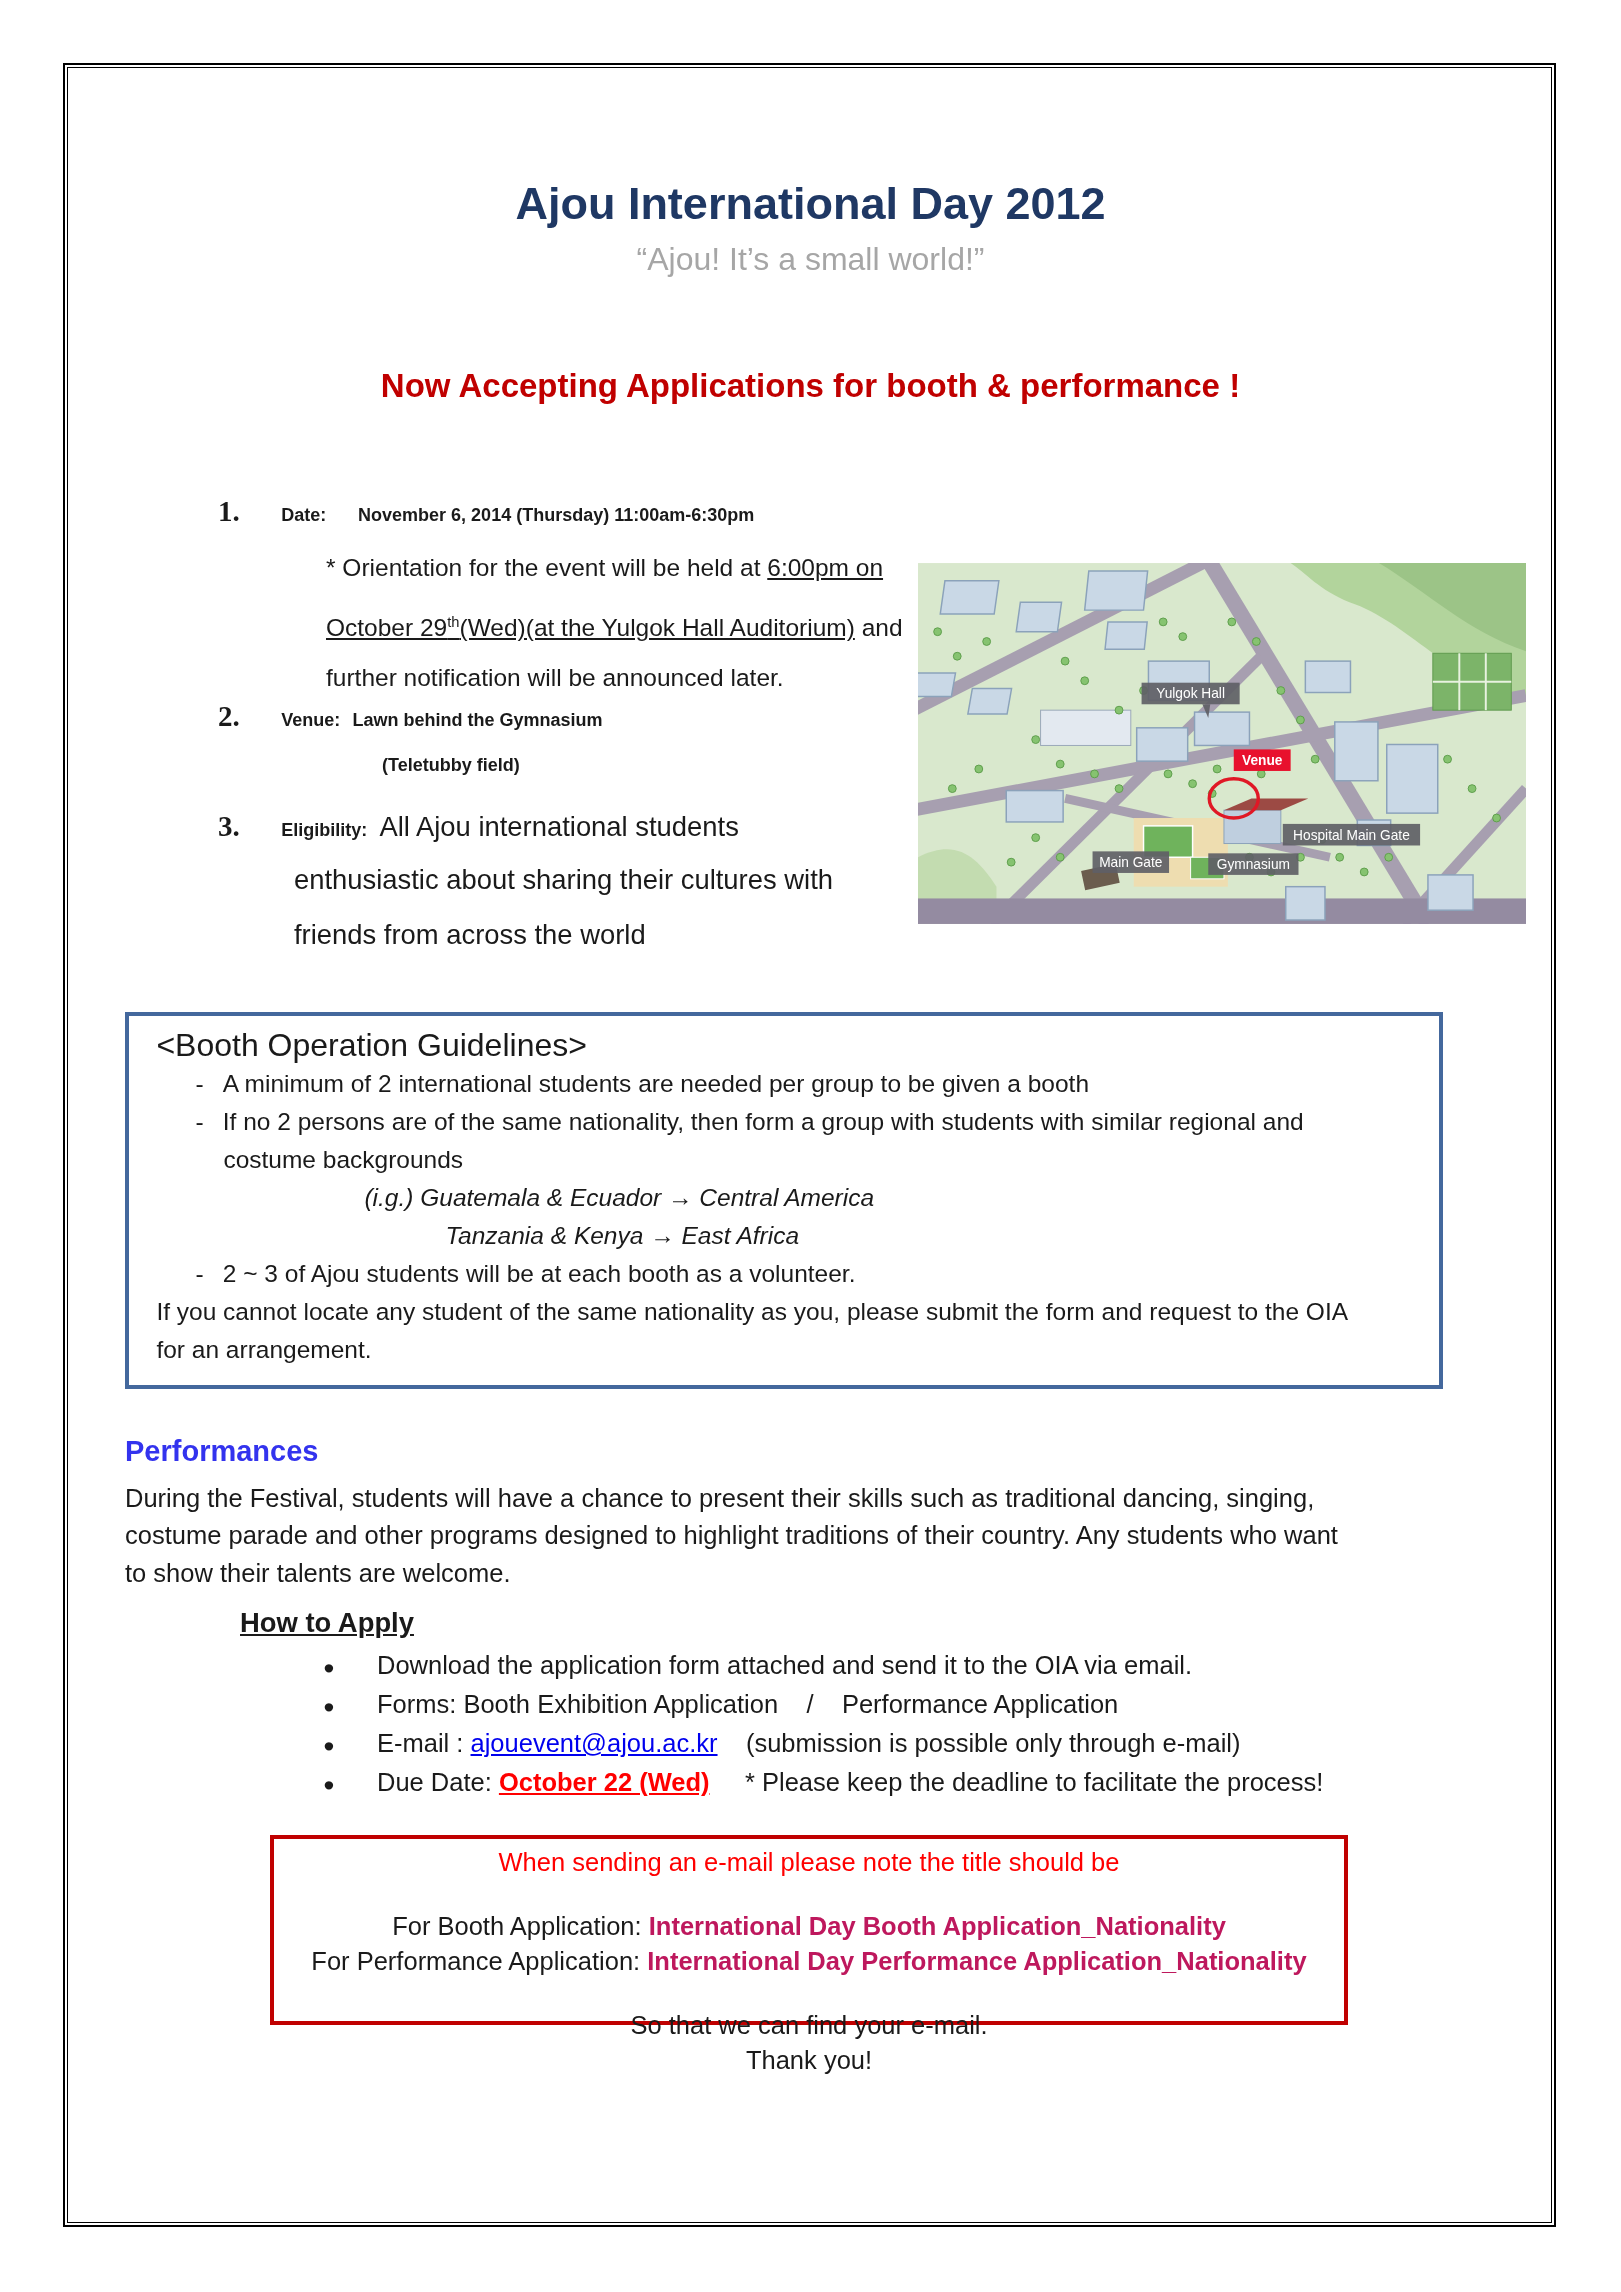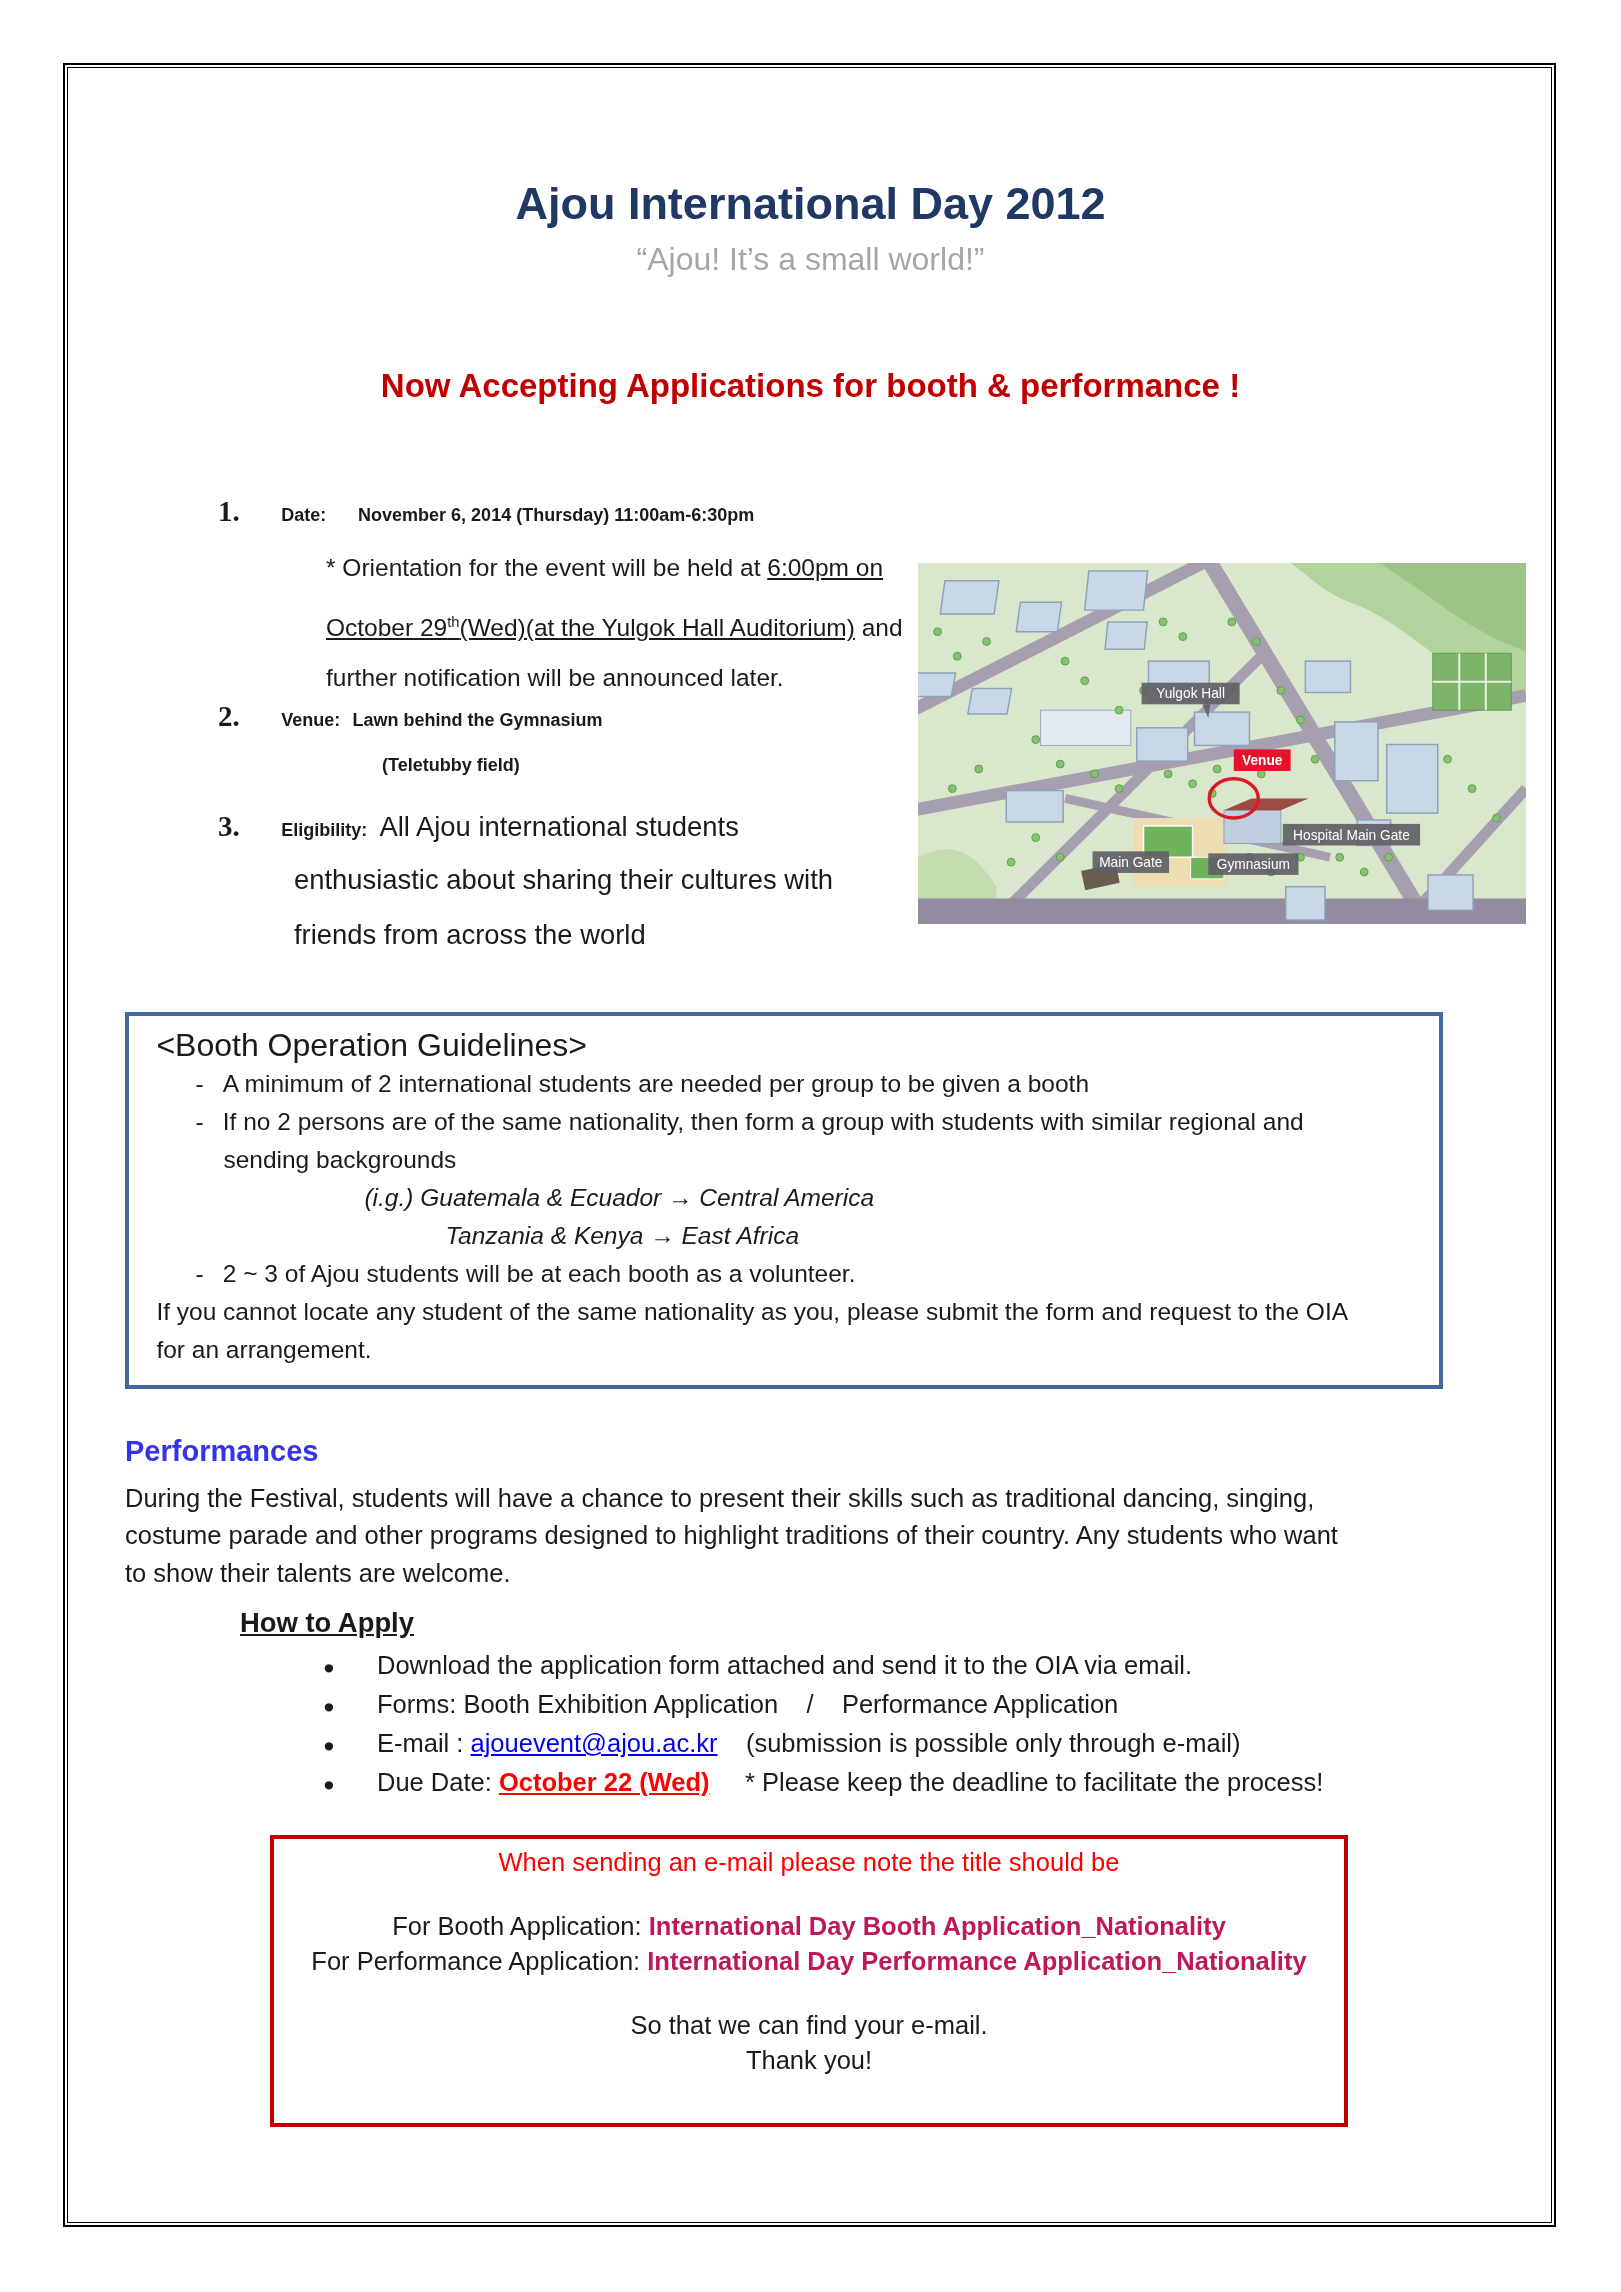--- a/index.html
+++ b/index.html
@@ -32,21 +32,21 @@
   .gdash{width:27.4px;margin-left:39px;flex:0 0 27.4px;}
   .gexample{font-style:italic;}
   .perf-head{left:125px;top:1435px;font-size:29px;font-weight:bold;color:#3333ee;}
   .para{font-size:25.5px;line-height:37px;}
   .howto{left:240px;top:1607px;font-size:27.4px;font-weight:bold;text-decoration:underline;}
   .blist{left:323px;top:1651px;font-size:25.5px;}
   .brow{display:flex;height:39px;align-items:baseline;}
   .bdot{width:54px;flex:0 0 54px;font-size:19.6px;}
   .email-link{color:#0000ee;text-decoration:underline;cursor:pointer;}
   .duedate{color:#ff0000;font-weight:bold;text-decoration:underline;}
-  .notice{left:270px;top:1835px;width:1078px;height:292px;border:4.9px solid #c00000;
+  .notice{left:270px;top:1835px;width:1078px;height:190px;border:4.9px solid #c00000;
           box-sizing:border-box;text-align:center;font-size:25.5px;line-height:35px;
           padding-top:5.9px;}
   .notice-red{color:#ff0000;}
   .notice-strong{color:#be185d;font-weight:bold;margin-top:16px;}
   .sp30{height:29px;}
   svg text{font-family:"Liberation Sans",sans-serif;}
 </style>
 </head>
 <body>
 
@@ -217,21 +217,21 @@
 <div class="abs gbox">
   <div class="gline gtitle">&lt;Booth Operation Guidelines&gt;</div>
   <div class="gline gbullet">
     <span class="gdash">-</span>
     <span>A minimum of 2 international students are needed per group to be given a booth</span>
   </div>
   <div class="gline gbullet">
     <span class="gdash">-</span>
     <span>If no 2 persons are of the same nationality, then form a group with students with similar regional and</span>
   </div>
-  <div class="gline" style="padding-left:67px;">sending backgrounds</div>
+  <div class="gline" style="padding-left:67px;">costume backgrounds</div>
   <div class="gline gexample" style="padding-left:208px;">(i.g.) Guatemala &amp; Ecuador → Central America</div>
   <div class="gline gexample" style="padding-left:289px;">Tanzania &amp; Kenya → East Africa</div>
   <div class="gline gbullet">
     <span class="gdash">-</span>
     <span>2 ~ 3 of Ajou students will be at each booth as a volunteer.</span>
   </div>
   <div class="gline">If you cannot locate any student of the same nationality as you, please submit the form and request to the OIA</div>
   <div class="gline">for an arrangement.</div>
 </div>
 

